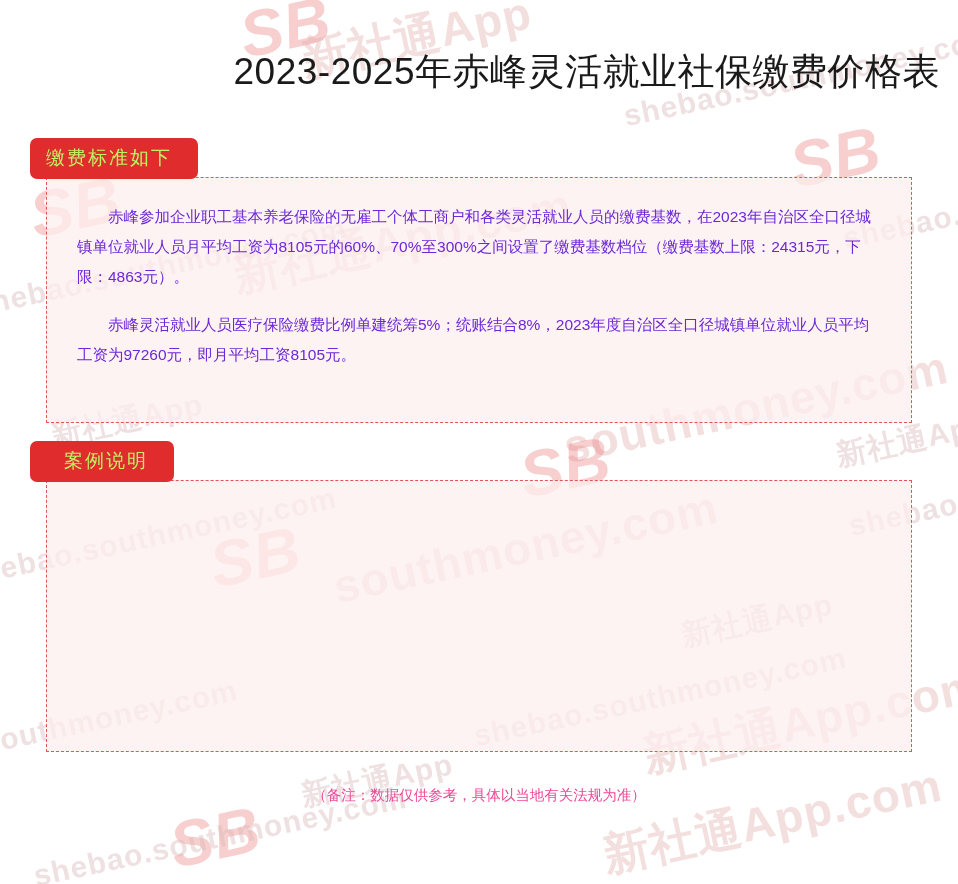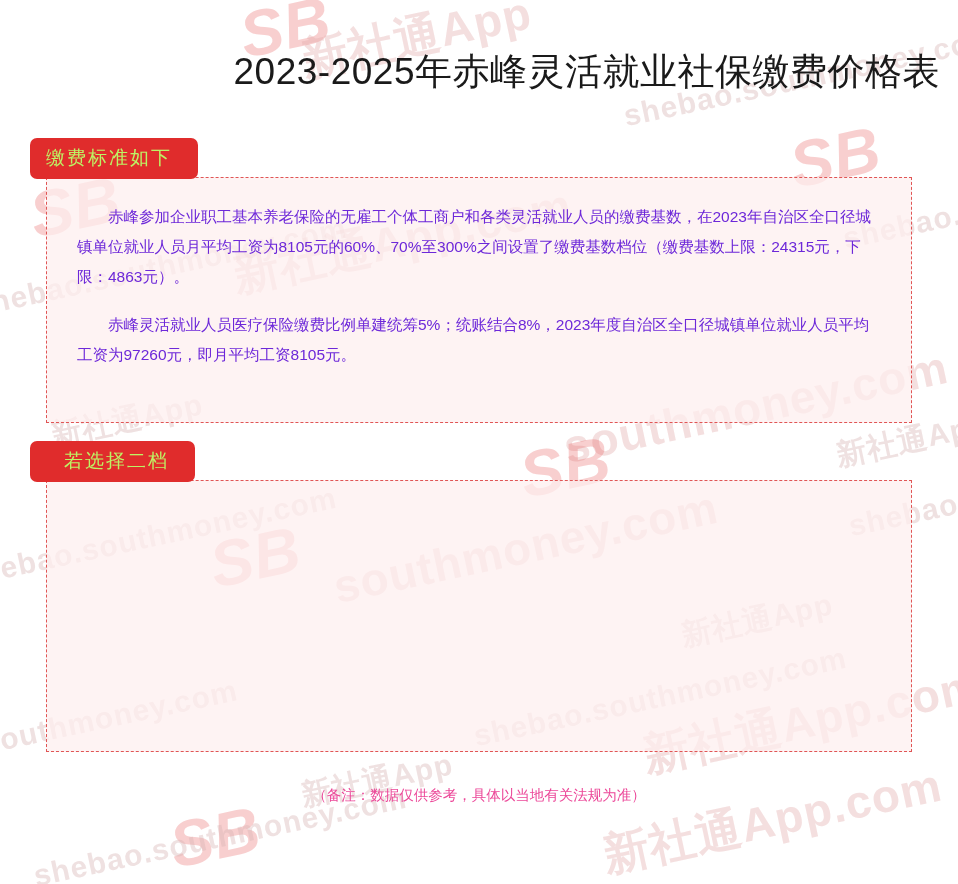--- a/index.html
+++ b/index.html
@@ -158,20 +158,20 @@
 
   <div class="section">
     <div class="tag">缴费标准如下</div>
     <div class="box tall">
       <p>赤峰参加企业职工基本养老保险的无雇工个体工商户和各类灵活就业人员的缴费基数，在2023年自治区全口径城镇单位就业人员月平均工资为8105元的60%、70%至300%之间设置了缴费基数档位（缴费基数上限：24315元，下限：4863元）。</p>
       <p>赤峰灵活就业人员医疗保险缴费比例单建统筹5%；统账结合8%，2023年度自治区全口径城镇单位就业人员平均工资为97260元，即月平均工资8105元。</p>
     </div>
   </div>
 
   <div class="section" style="margin-top:18px;">
-    <div class="tag indent">若选择二档</div>
+    <div class="tag indent">案例说明</div>
     <div class="box case">
     </div>
   </div>
 
   <div class="footnote">（备注：数据仅供参考，具体以当地有关法规为准）</div>
 
 </div>
 
 </body></html>

